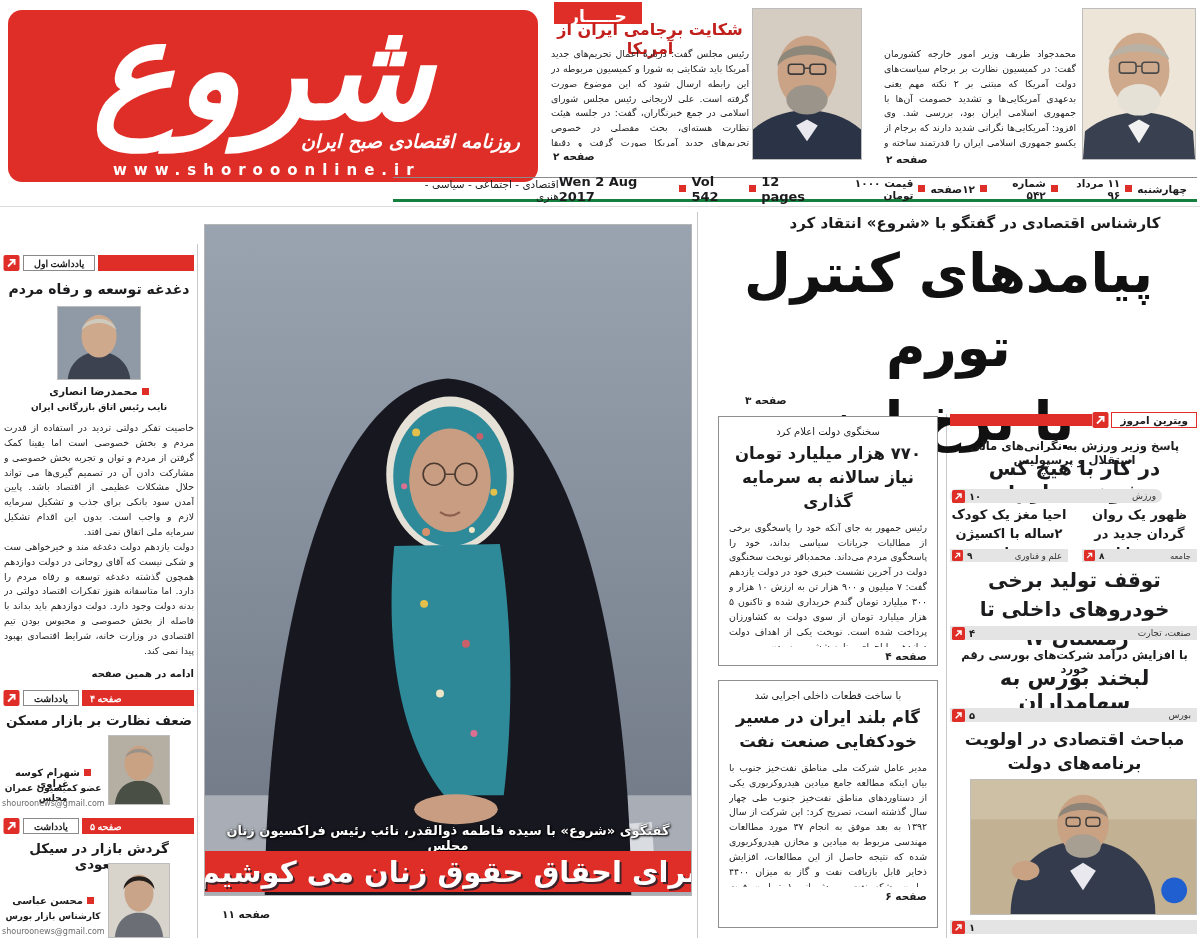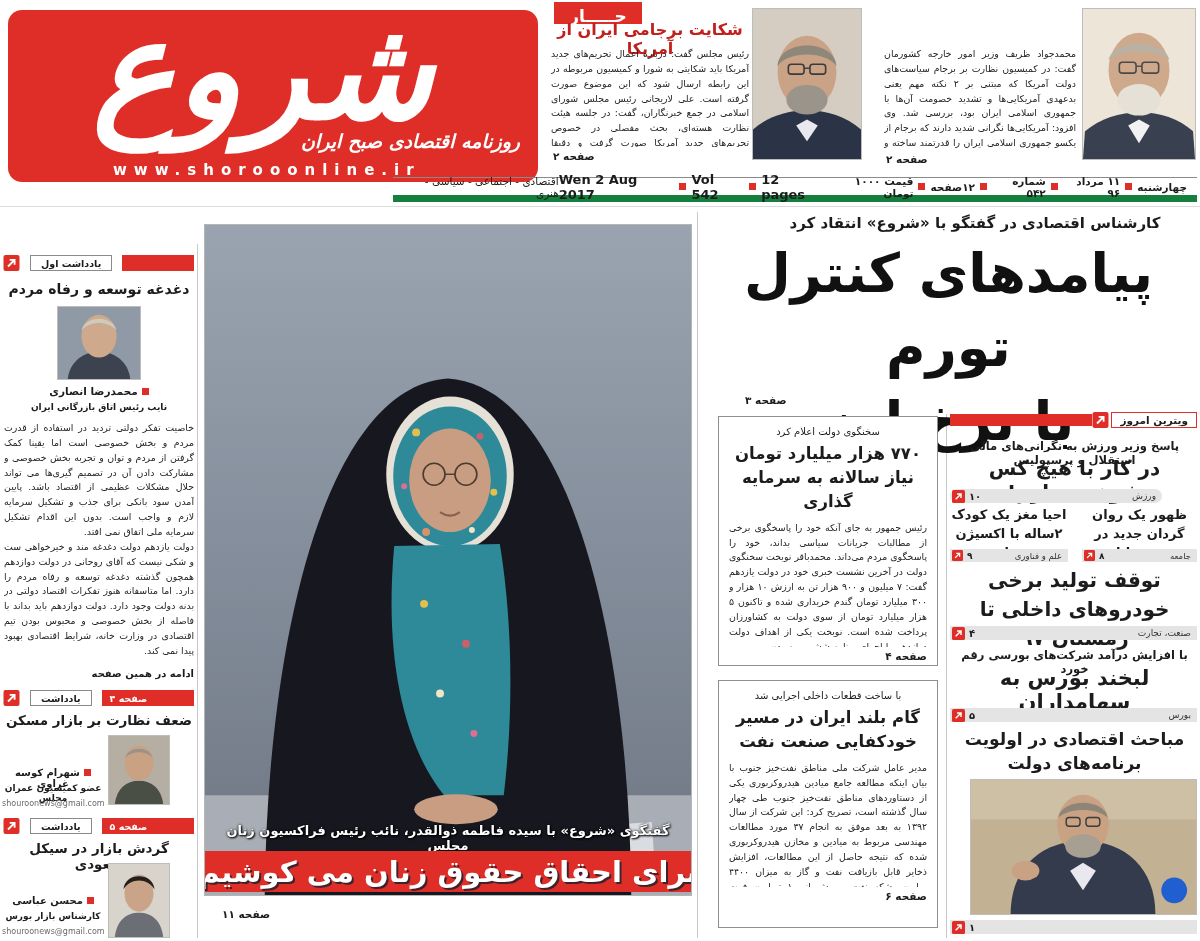--- a/index.html
+++ b/index.html
@@ -19,22 +19,22 @@
   .logo-word { position:absolute; left:20px; top:-18px; width:470px; text-align:center;
                color:#fff; font-size:138px; font-weight:bold; font-style:italic; line-height:1.15; }
   .logo-tag { position:absolute; right:18px; bottom:30px; color:#fff; font-size:19px;
               font-style:italic; font-weight:bold; }
   .logo-url { position:absolute; left:105px; bottom:3px; color:#ffffff; font-size:15px;
               letter-spacing:7px; direction:ltr; font-weight:bold; }
   .ad-tab { background:var(--brand_red); color:#fff; font-size:17px; font-weight:bold;
             display:flex; align-items:flex-end; justify-content:center;
             box-shadow:inset 0 0 0 2px #fff, inset 0 0 0 5px var(--brand_red); }
 
-  .dateline { display:flex; direction:ltr; justify-content:space-between; align-items:center;
-              border-top:1px solid #8a8a8a; border-bottom:7px solid #15803d; padding:0 10px; }
+  .dateline { display:flex; direction:ltr; justify-content:space-between; 
+              border-top:1px solid #8a8a8a; border-bottom:3px solid #15803d; padding:0 10px; }
   .dl-sections { font-size:10.5px; direction:rtl; }
   .dl-en { display:flex; align-items:center; gap:5px; font-size:13px; font-weight:bold; direction:ltr; }
   .dl-fa { display:flex; align-items:center; gap:5px; font-size:10.5px; font-weight:bold; direction:rtl; }
   .sq { width:7px; height:7px; background:var(--brand_red); display:inline-block; flex:none; }
 
   .body-txt { font-size:9.4px; line-height:1.58; color:#232325; }
   .photo { position:absolute; border:1px solid #bdbdbd; overflow:hidden; background:#ddd; }
   .photo svg { display:block; width:100%; height:100%; }
 
   
@@ -53,21 +53,21 @@
   .v-kick { font-size:11.5px; font-weight:bold; text-align:center; }
   .v-h { font-weight:bold; text-align:center; letter-spacing:-0.3px; }
   .vbar { display:flex; direction:ltr; align-items:center; background:var(--bar_gray);
           height:14px; padding:0 2px; }
   .vnum { font-size:10px; font-weight:bold; margin-left:4px; }
   .vsec { margin-left:auto; font-size:9px; color:#333; direction:rtl; padding-right:4px; }
   .goto { width:13px; height:13px; flex:none; display:block; }
   .goto.big { width:17px; height:16px; }
 
   
-  .lbar { display:flex; direction:ltr; align-items:stretch; gap:10px; height:16px; }
+  .lbar { display:flex; direction:ltr; align-items:stretch; gap:3px; height:16px;font-family:Liberation Serif, serif; }
   .lbl { background:#fff; border:1px solid #8a8a8a; font-size:9.5px; font-weight:bold;
          display:flex; align-items:center; justify-content:center; padding:0 10px;
          direction:rtl; white-space:nowrap; }
   .lfill { flex:1; background:var(--brand_red); display:flex; align-items:center; direction:ltr; }
   .lpage { color:#fff; font-size:9.5px; font-weight:bold; padding-left:8px; direction:rtl; }
   .note-h { font-size:13.5px; font-weight:bold; text-align:center; }
   .auth { font-size:10.5px; font-weight:bold; }
   .auth-t { font-size:9px; font-weight:bold; }
   .auth-e { font-size:8px; color:#6a6a6a; direction:ltr; }
   .bullet { width:7px; height:7px; background:var(--brand_red); display:inline-block; margin-left:4px; }

